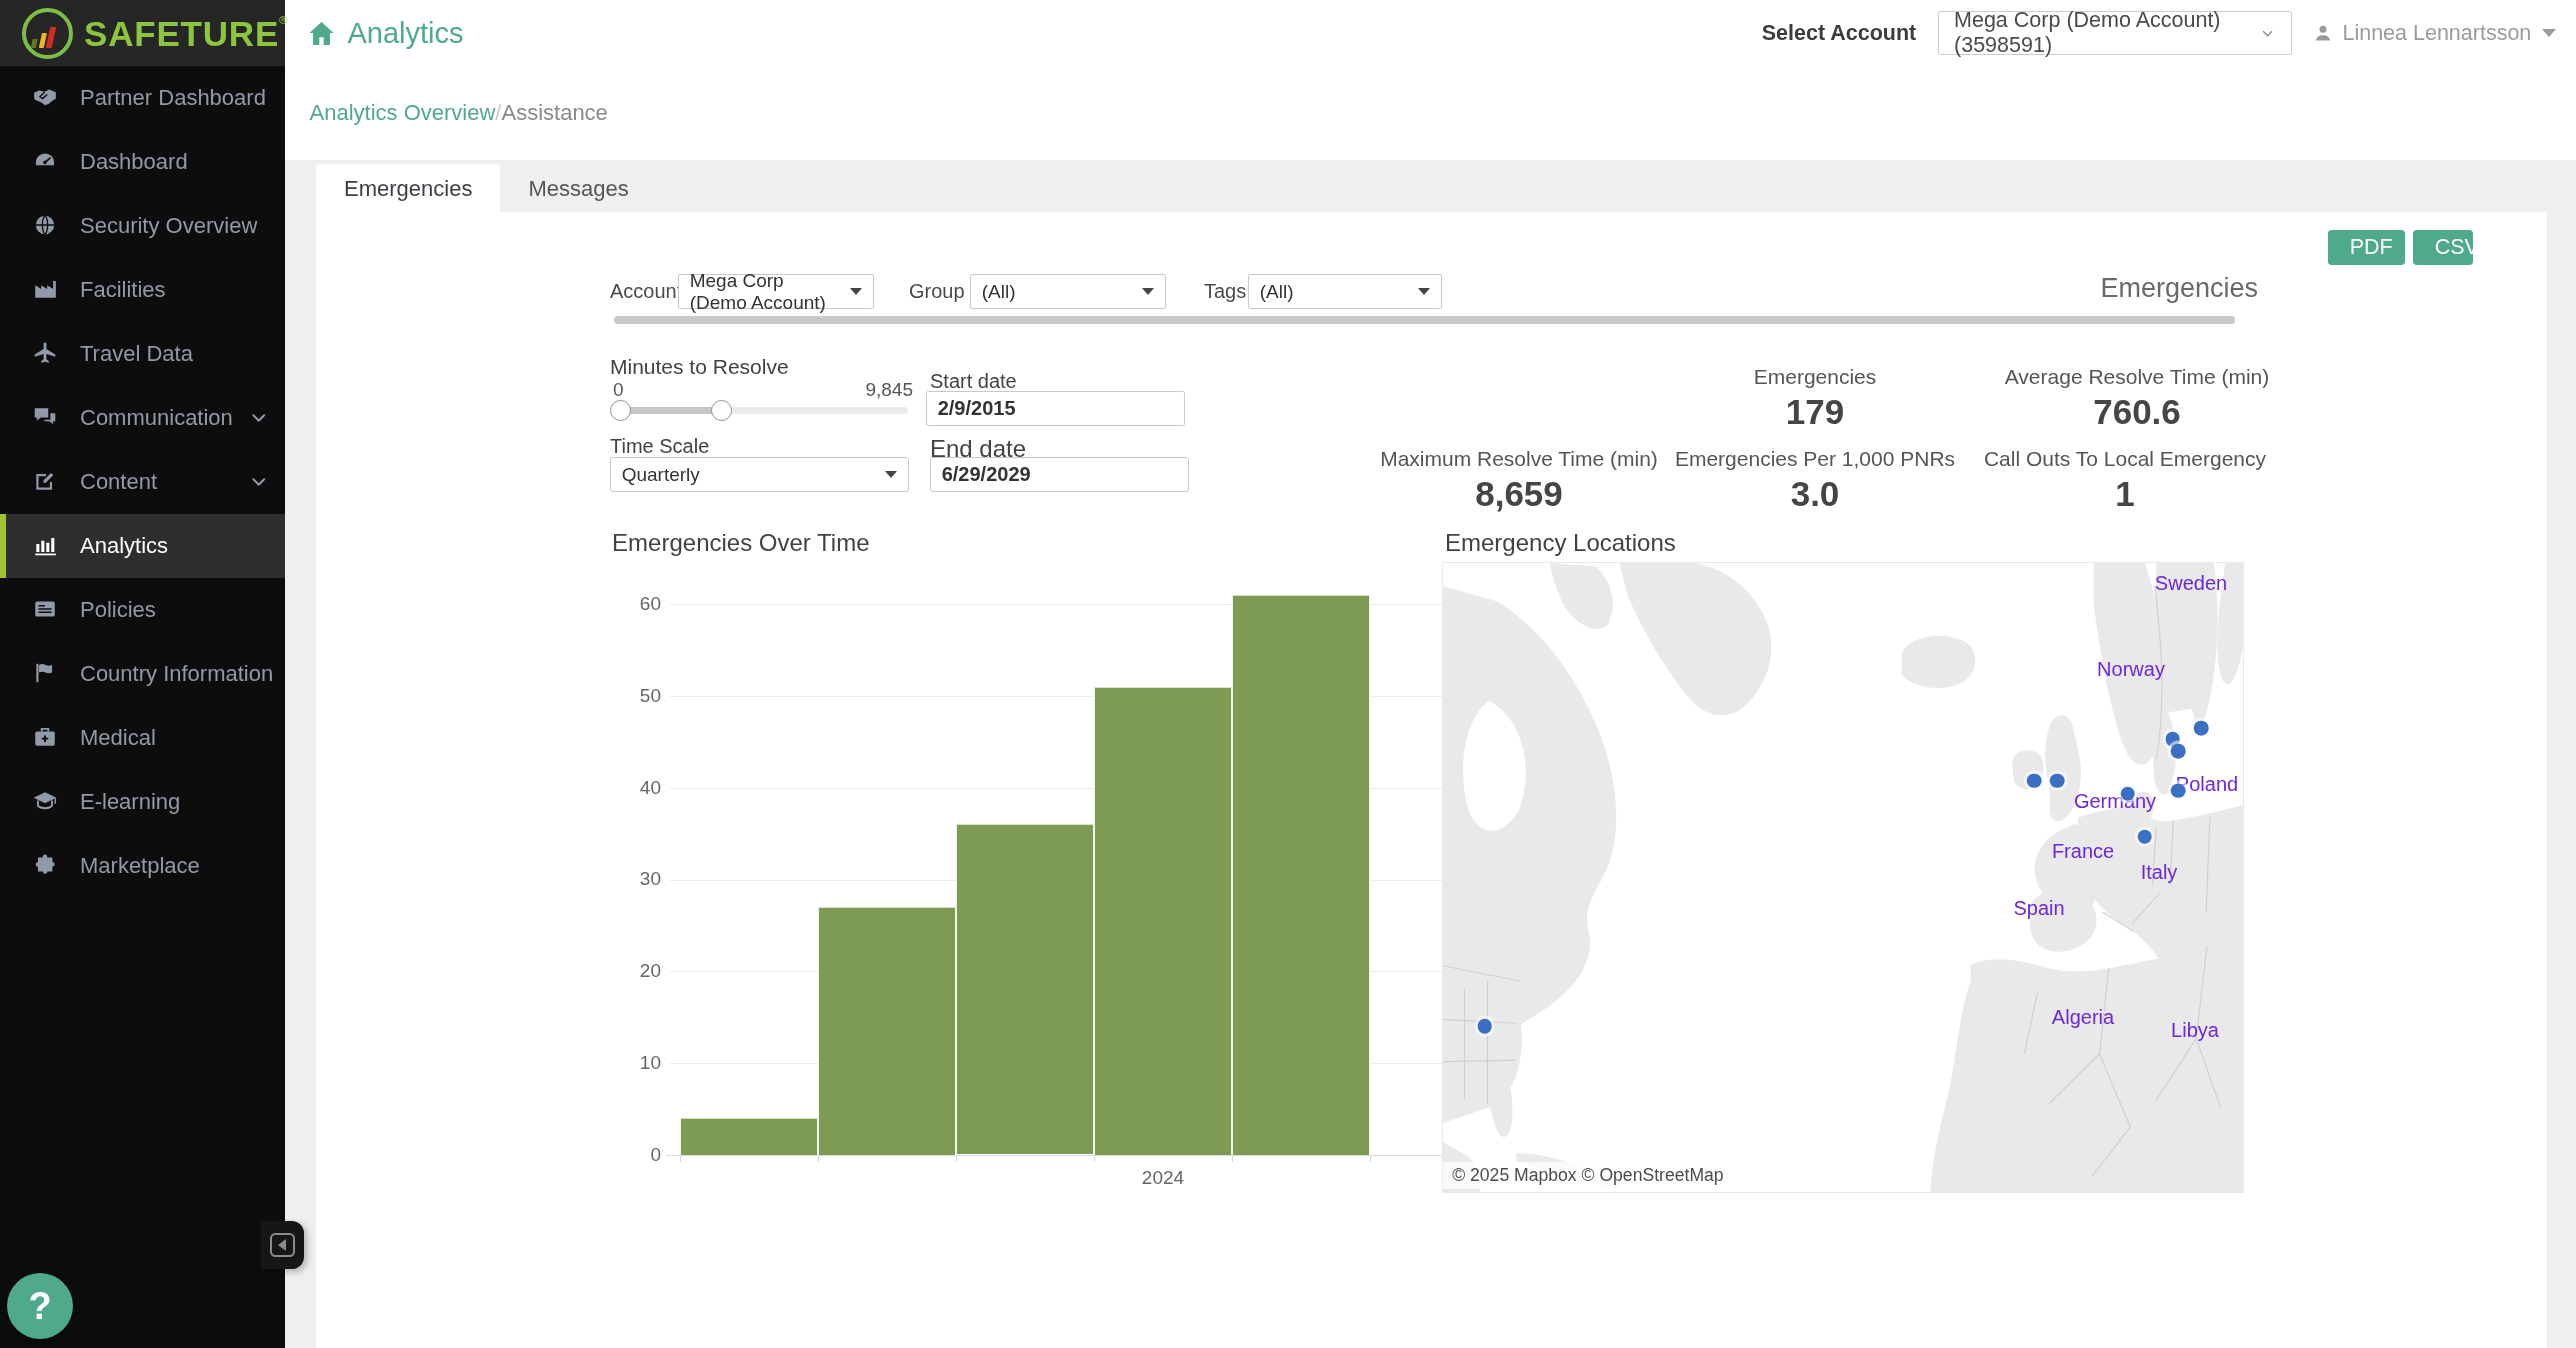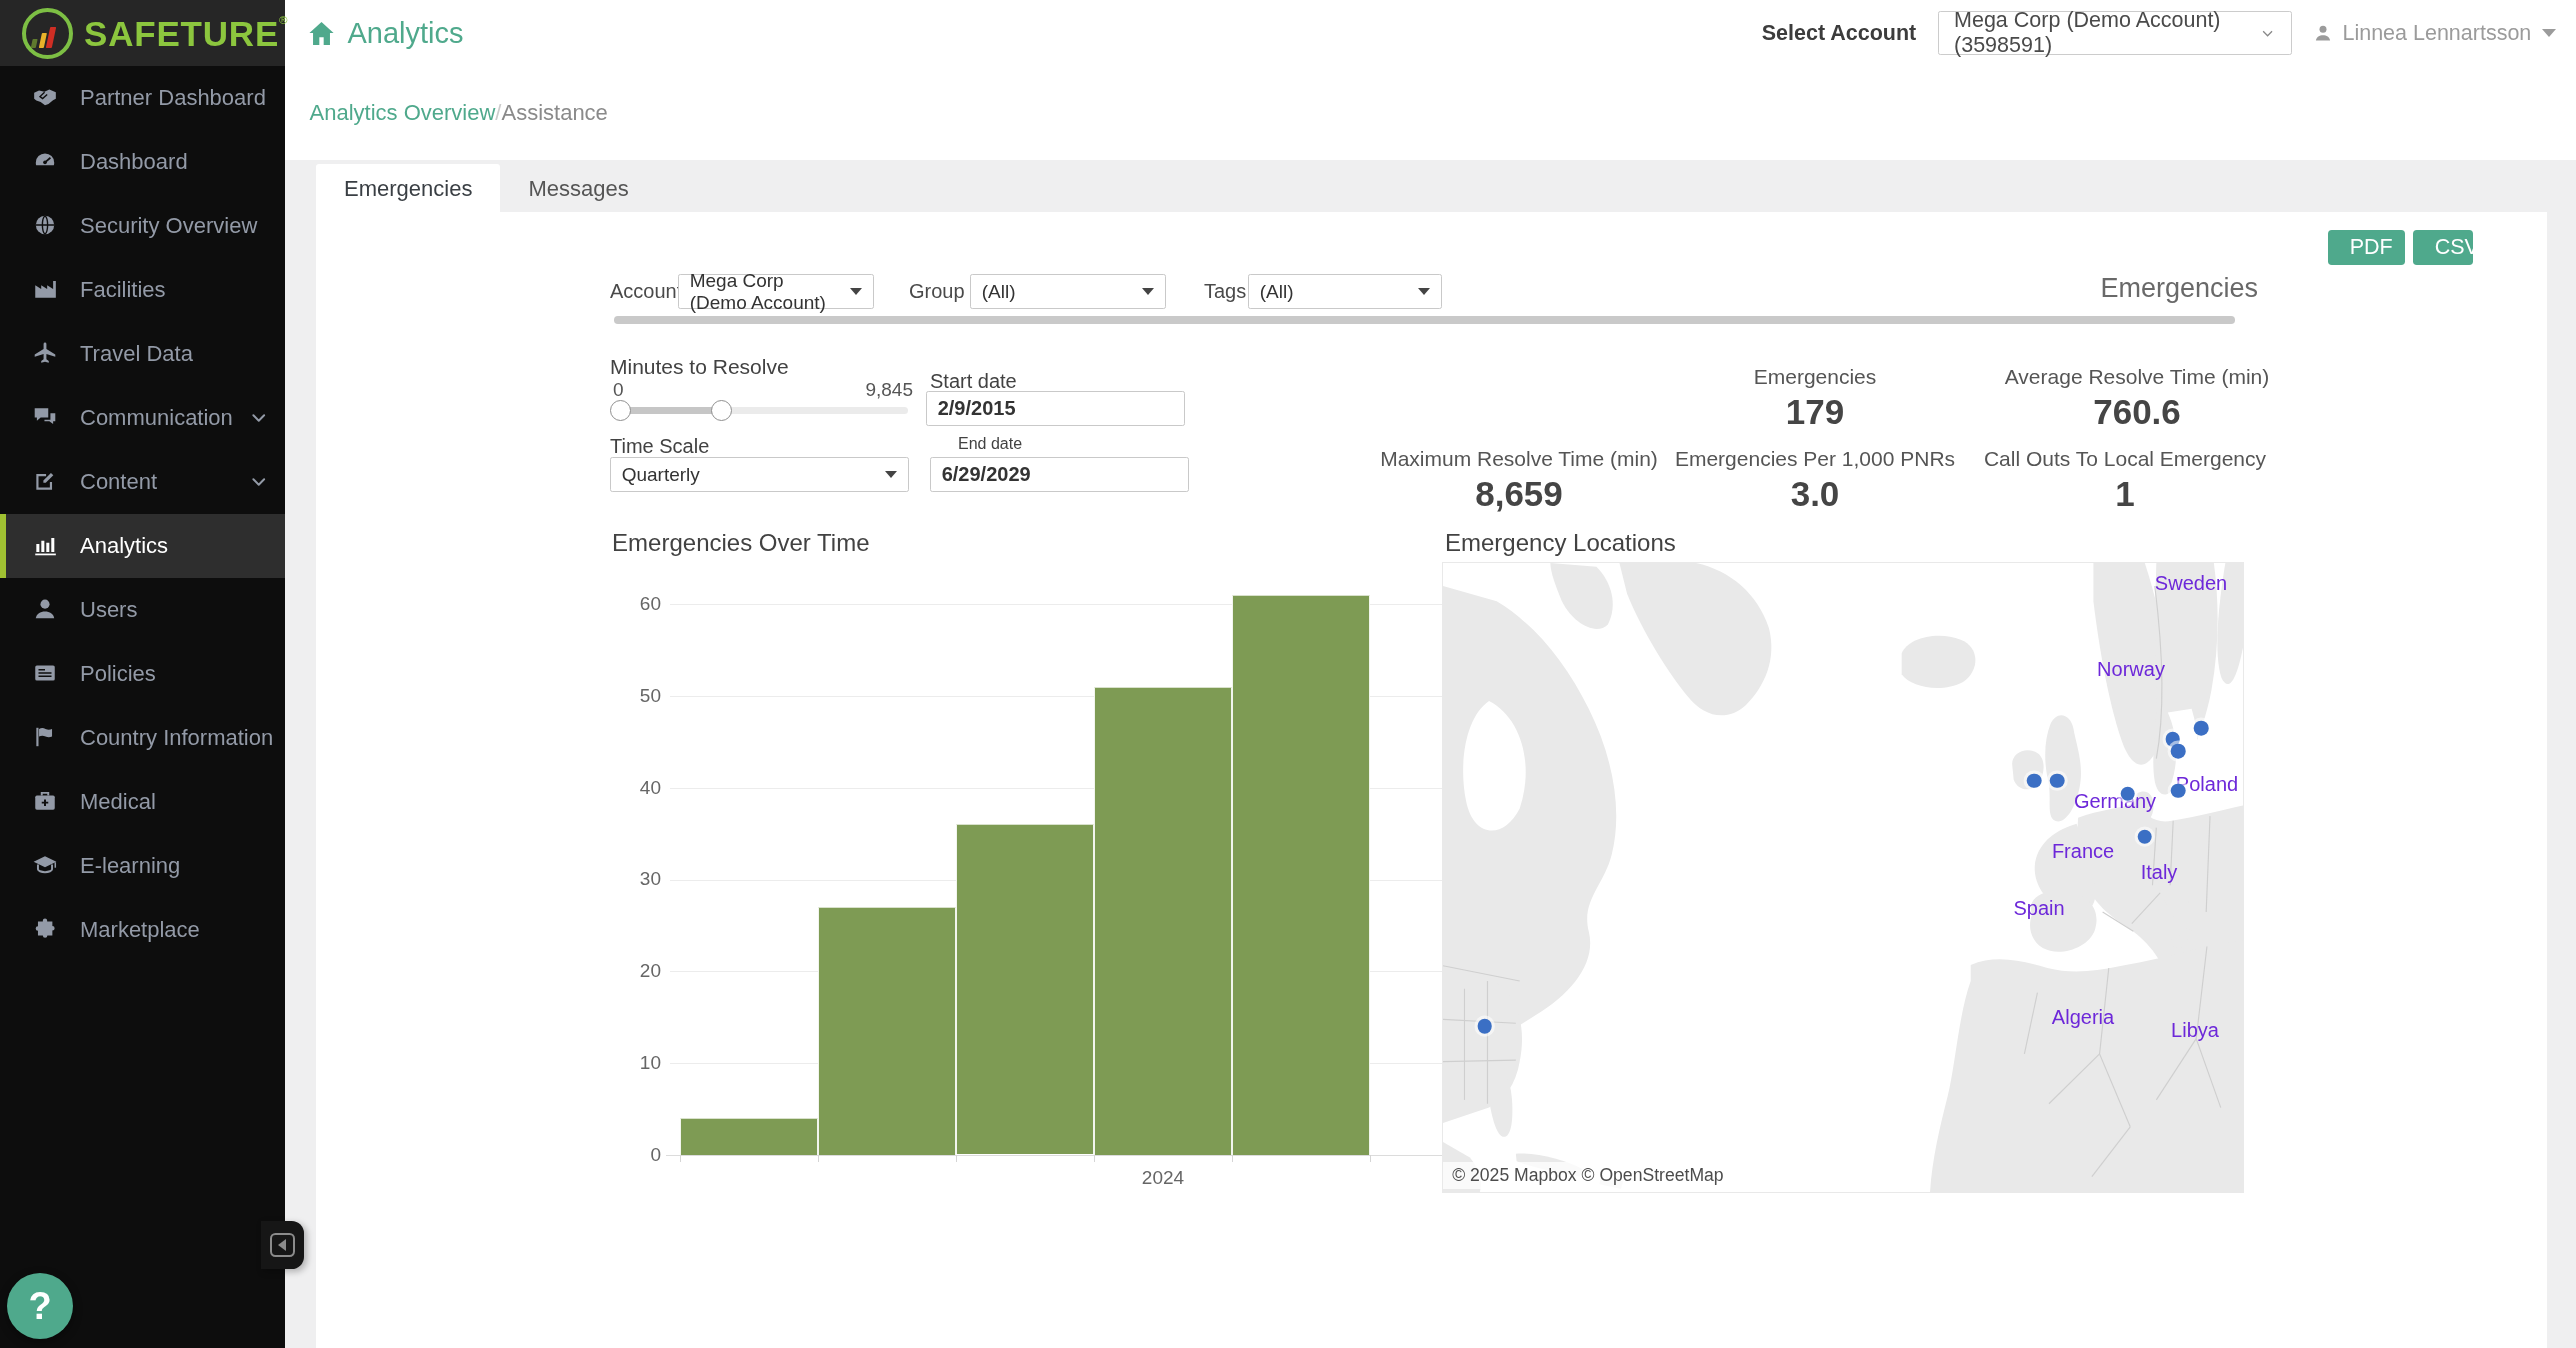--- a/index.html
+++ b/index.html
@@ -92,21 +92,21 @@
   .min-val{position:absolute;left:297px;top:167px;font-size:19px;color:#555;}
   .max-val{position:absolute;left:499px;top:167px;width:98px;text-align:right;font-size:19px;color:#555;}
   .slider-track{position:absolute;left:298px;top:195px;width:294px;height:7px;background:#ebebeb;border-radius:3.8px;}
   .slider-fill{position:absolute;left:7px;width:100px;top:0;height:7px;background:#c6c6c6;}
   .slider-handle{position:absolute;top:-7px;width:21px;height:21px;border-radius:50%;background:#fff;
                  border:1.5px solid #8f8f8f;box-sizing:border-box;cursor:pointer;}
   .handle-min{left:-3.8px;} .handle-max{left:97px;}
   .ts-label{position:absolute;left:294px;top:223px;font-size:20px;color:#424242;}
   .sel-timescale{left:294px;top:245px;width:299px;}
   .sd-label{position:absolute;left:614px;top:158px;font-size:20px;color:#424242;}
-  .ed-label{position:absolute;left:614px;top:223px;font-size:16px;color:#424242;margin-left:28px;}
+  .ed-label{position:absolute;left:614px;top:223px;font-size:24px;color:#424242;}
   .date-input{position:absolute;width:259px;height:35px;border:0.8px solid #c9c9c9;border-radius:2.3px;
               font-family:inherit;font-size:20px;font-weight:bold;color:#333;padding:0 10.7px;box-sizing:border-box;}
   .inp-start{left:610px;top:179px;}
   .inp-end{left:614px;top:245px;}
 
   
   .stat{position:absolute;width:384px;text-align:center;}
   .stat .s-label{font-size:21px;color:#555;}
   .stat .s-value{font-size:35px;font-weight:bold;color:#454545;margin-top:3.1px;}
   .stat-r1c2{left:1307px;top:153px;}
@@ -255,29 +255,20 @@
         </span>
       </div>
       <div class="side-item active">
         <span class="side-icon">
           <svg viewBox="0 0 24 24" fill="currentColor">
             <path d="M4 11h2.8v7.5H4zM8.6 8h2.8v10.5H8.6zM13.2 10h2.8v8.5h-2.8zM17.8 5.5h2.8v13h-2.8z"></path>
             <path d="M3 20.7h19" stroke="currentColor" stroke-width="1.6"></path>
           </svg>
         </span>
         <span class="side-label">Analytics</span>
-      </div>
-      <div class="side-item">
-        <span class="side-icon">
-          <svg viewBox="0 0 24 24" fill="currentColor">
-            <circle cx="12" cy="7.5" r="4.2"></circle>
-            <path d="M3.5 20.5c.6-4.2 4.2-6.3 8.5-6.3s7.9 2.1 8.5 6.3z"></path>
-          </svg>
-        </span>
-        <span class="side-label">Users</span>
       </div>
       <div class="side-item">
         <span class="side-icon">
           <svg viewBox="0 0 24 24" fill="currentColor">
             <rect x="3" y="5" width="18" height="14" rx="1.5"></rect>
             <path d="M6 9h6M6 12h12M6 15h12" stroke="#0d0d0d" stroke-width="1.4" fill="none"></path>
           </svg>
         </span>
         <span class="side-label">Policies</span>
       </div>

